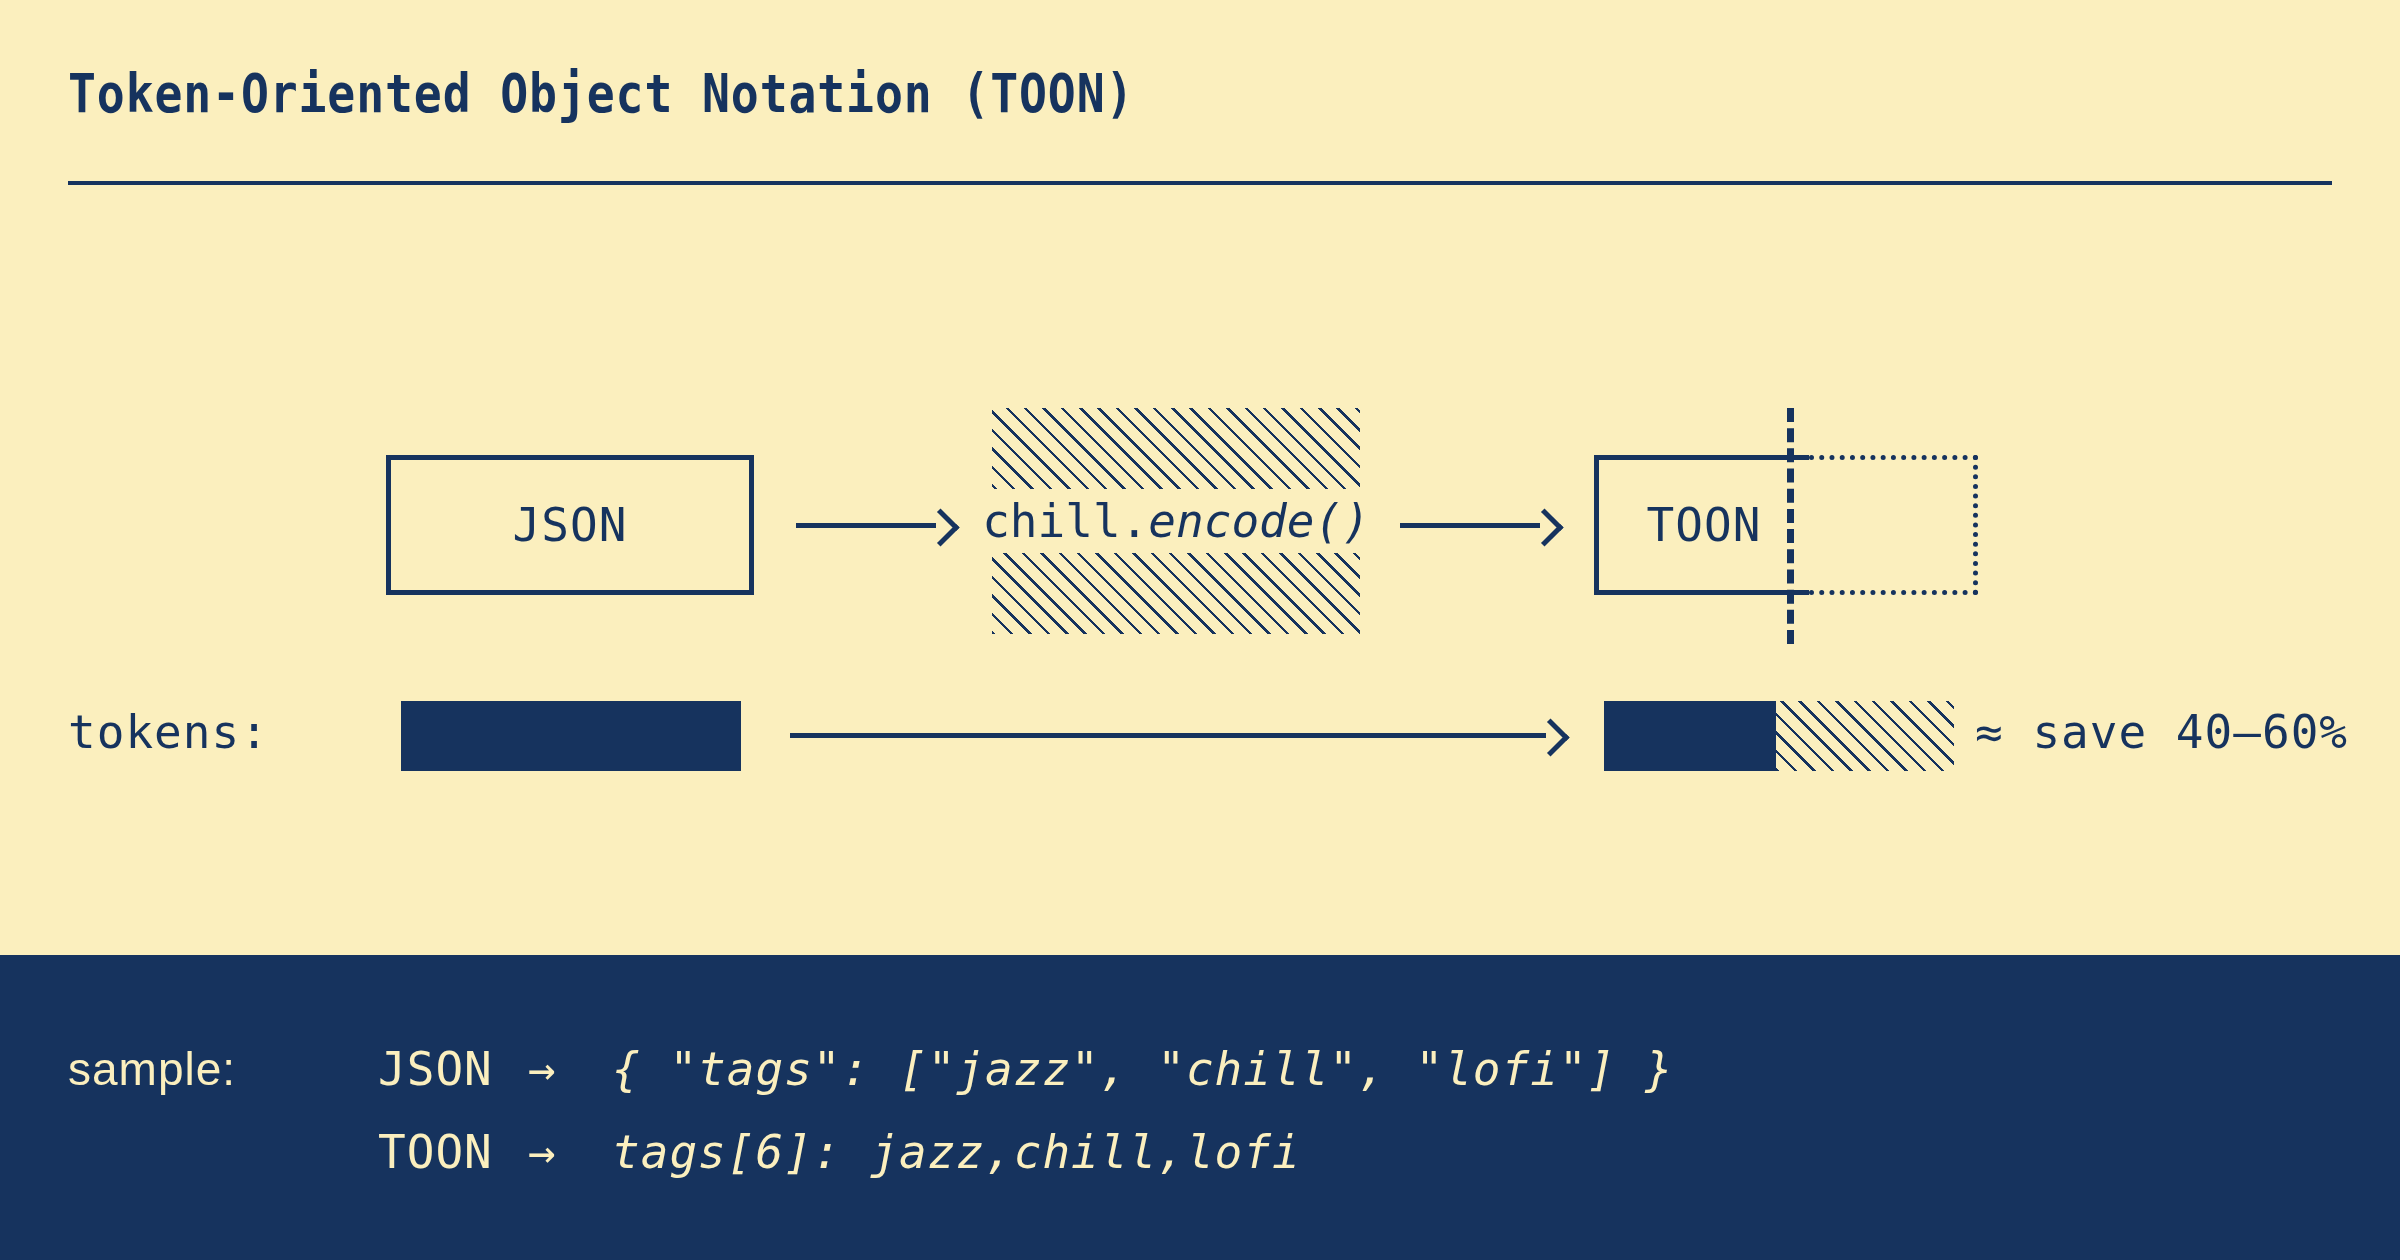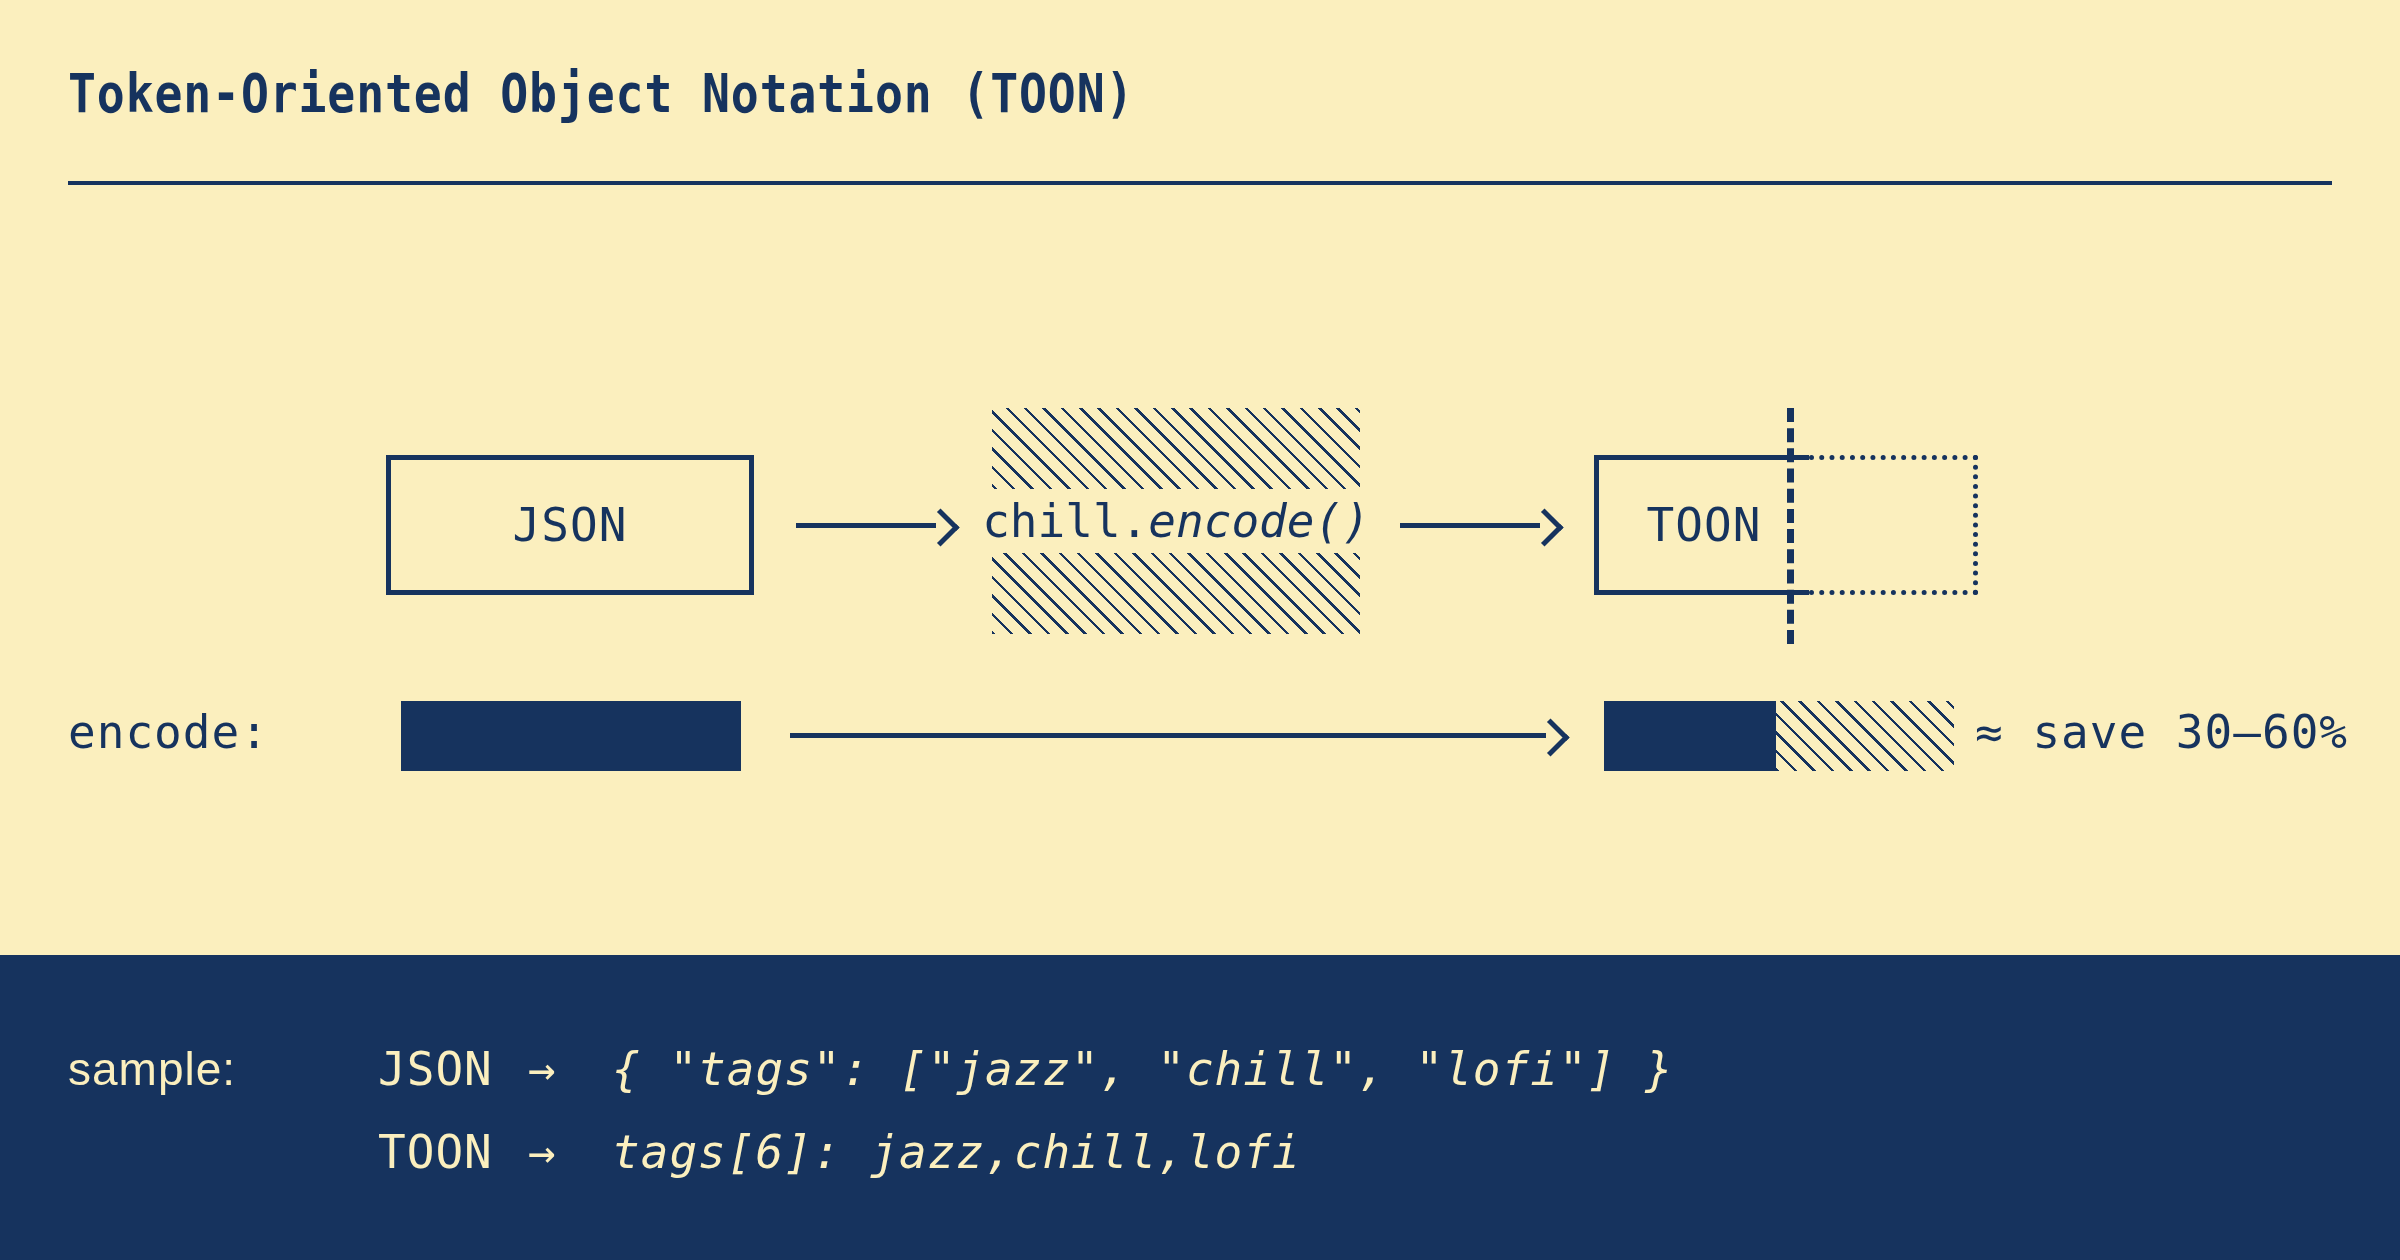--- a/index.html
+++ b/index.html
@@ -286,31 +286,31 @@
     <div class="arrow-line" id="arrow2-line"></div>
     <div class="arrow-head" id="arrow2-head"></div>
 
     <div class="box" id="toon-box">
       <div class="box-label">TOON</div>
     </div>
     <div id="toon-ghost"></div>
     <div id="toon-divider"></div>
   </div>
 
-  <div id="tokens-label">encode:</div>
+  <div id="tokens-label">tokens:</div>
 
   <div class="bar-solid" id="bar-json"></div>
 
   <div class="arrow-line" id="arrow3-line"></div>
   <div class="arrow-head" id="arrow3-head"></div>
 
   <div class="bar-solid" id="bar-toon-solid"></div>
   <div class="hatch" id="bar-toon-hatch"></div>
 
-  <div id="savings-label">≈ save 30–60%</div>
+  <div id="savings-label">≈ save 40–60%</div>
 
   <div id="bottom-panel"></div>
 
   <div id="sample-label">sample:</div>
 
   <div class="sample-row" id="sample-row-1">
     <span class="sample-kind">JSON</span><span class="sample-arrow">→</span><span class="sample-code">{ "tags": ["jazz", "chill", "lofi"] }</span>
   </div>
 
   <div class="sample-row" id="sample-row-2">

